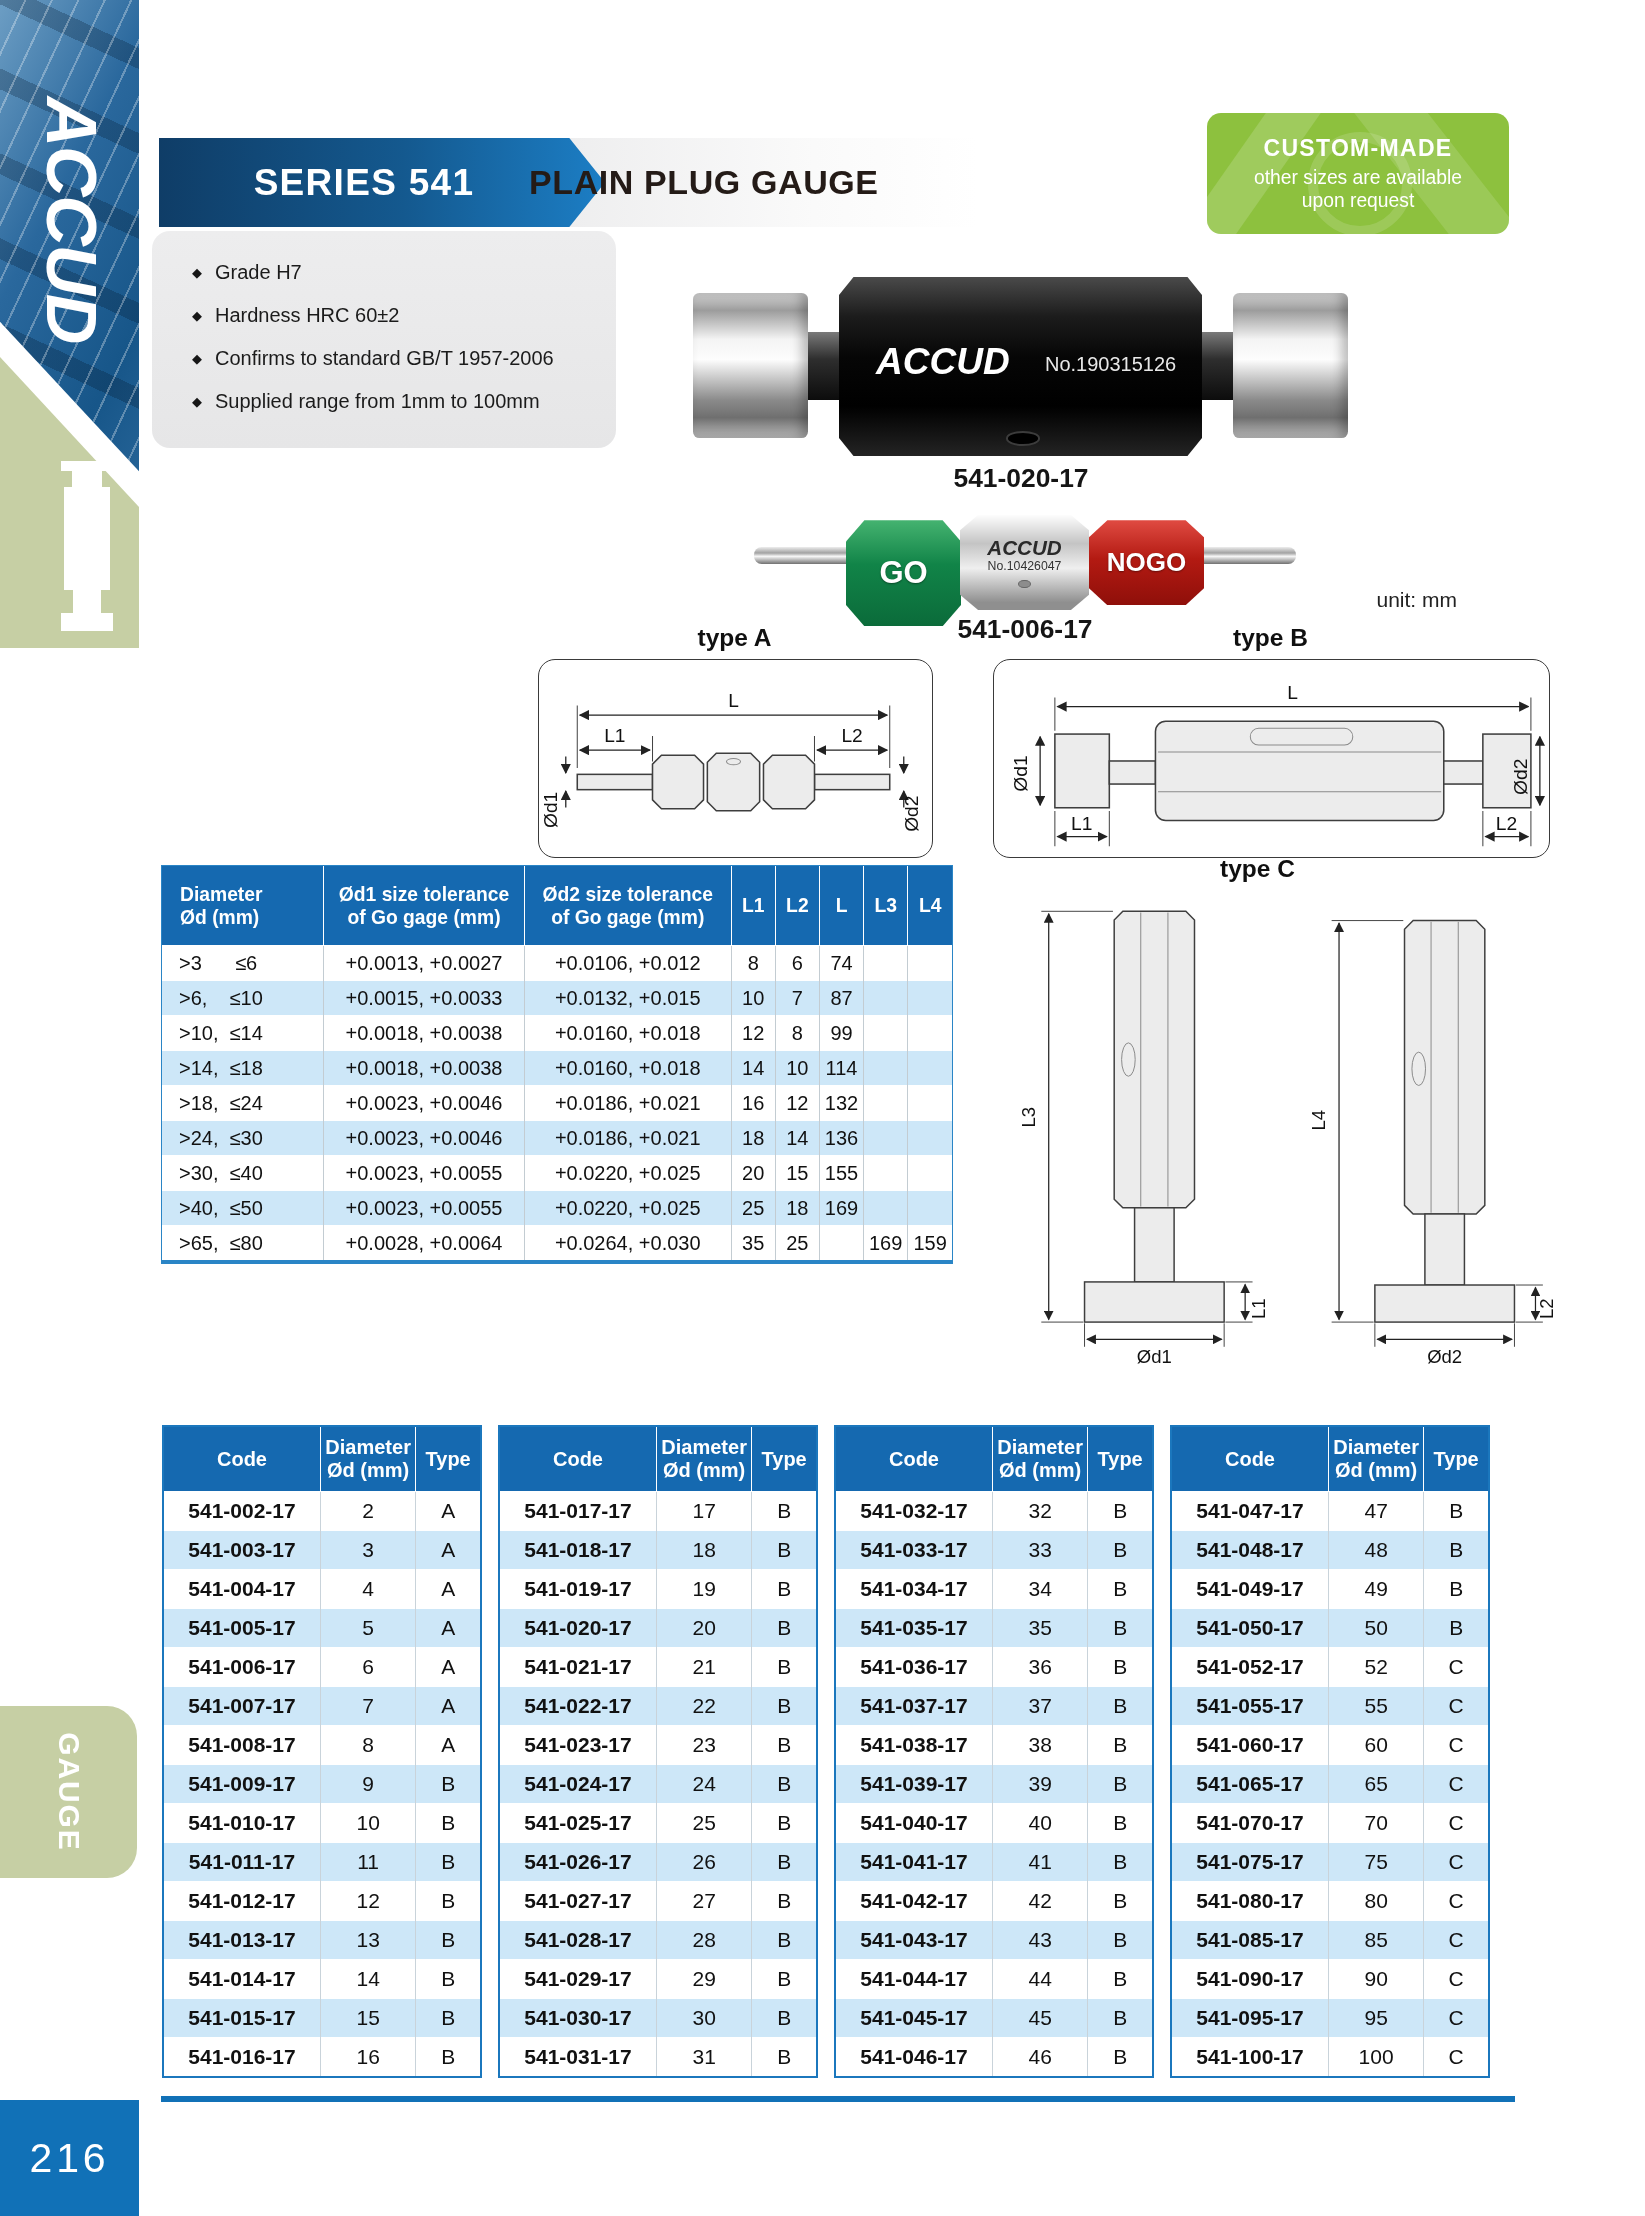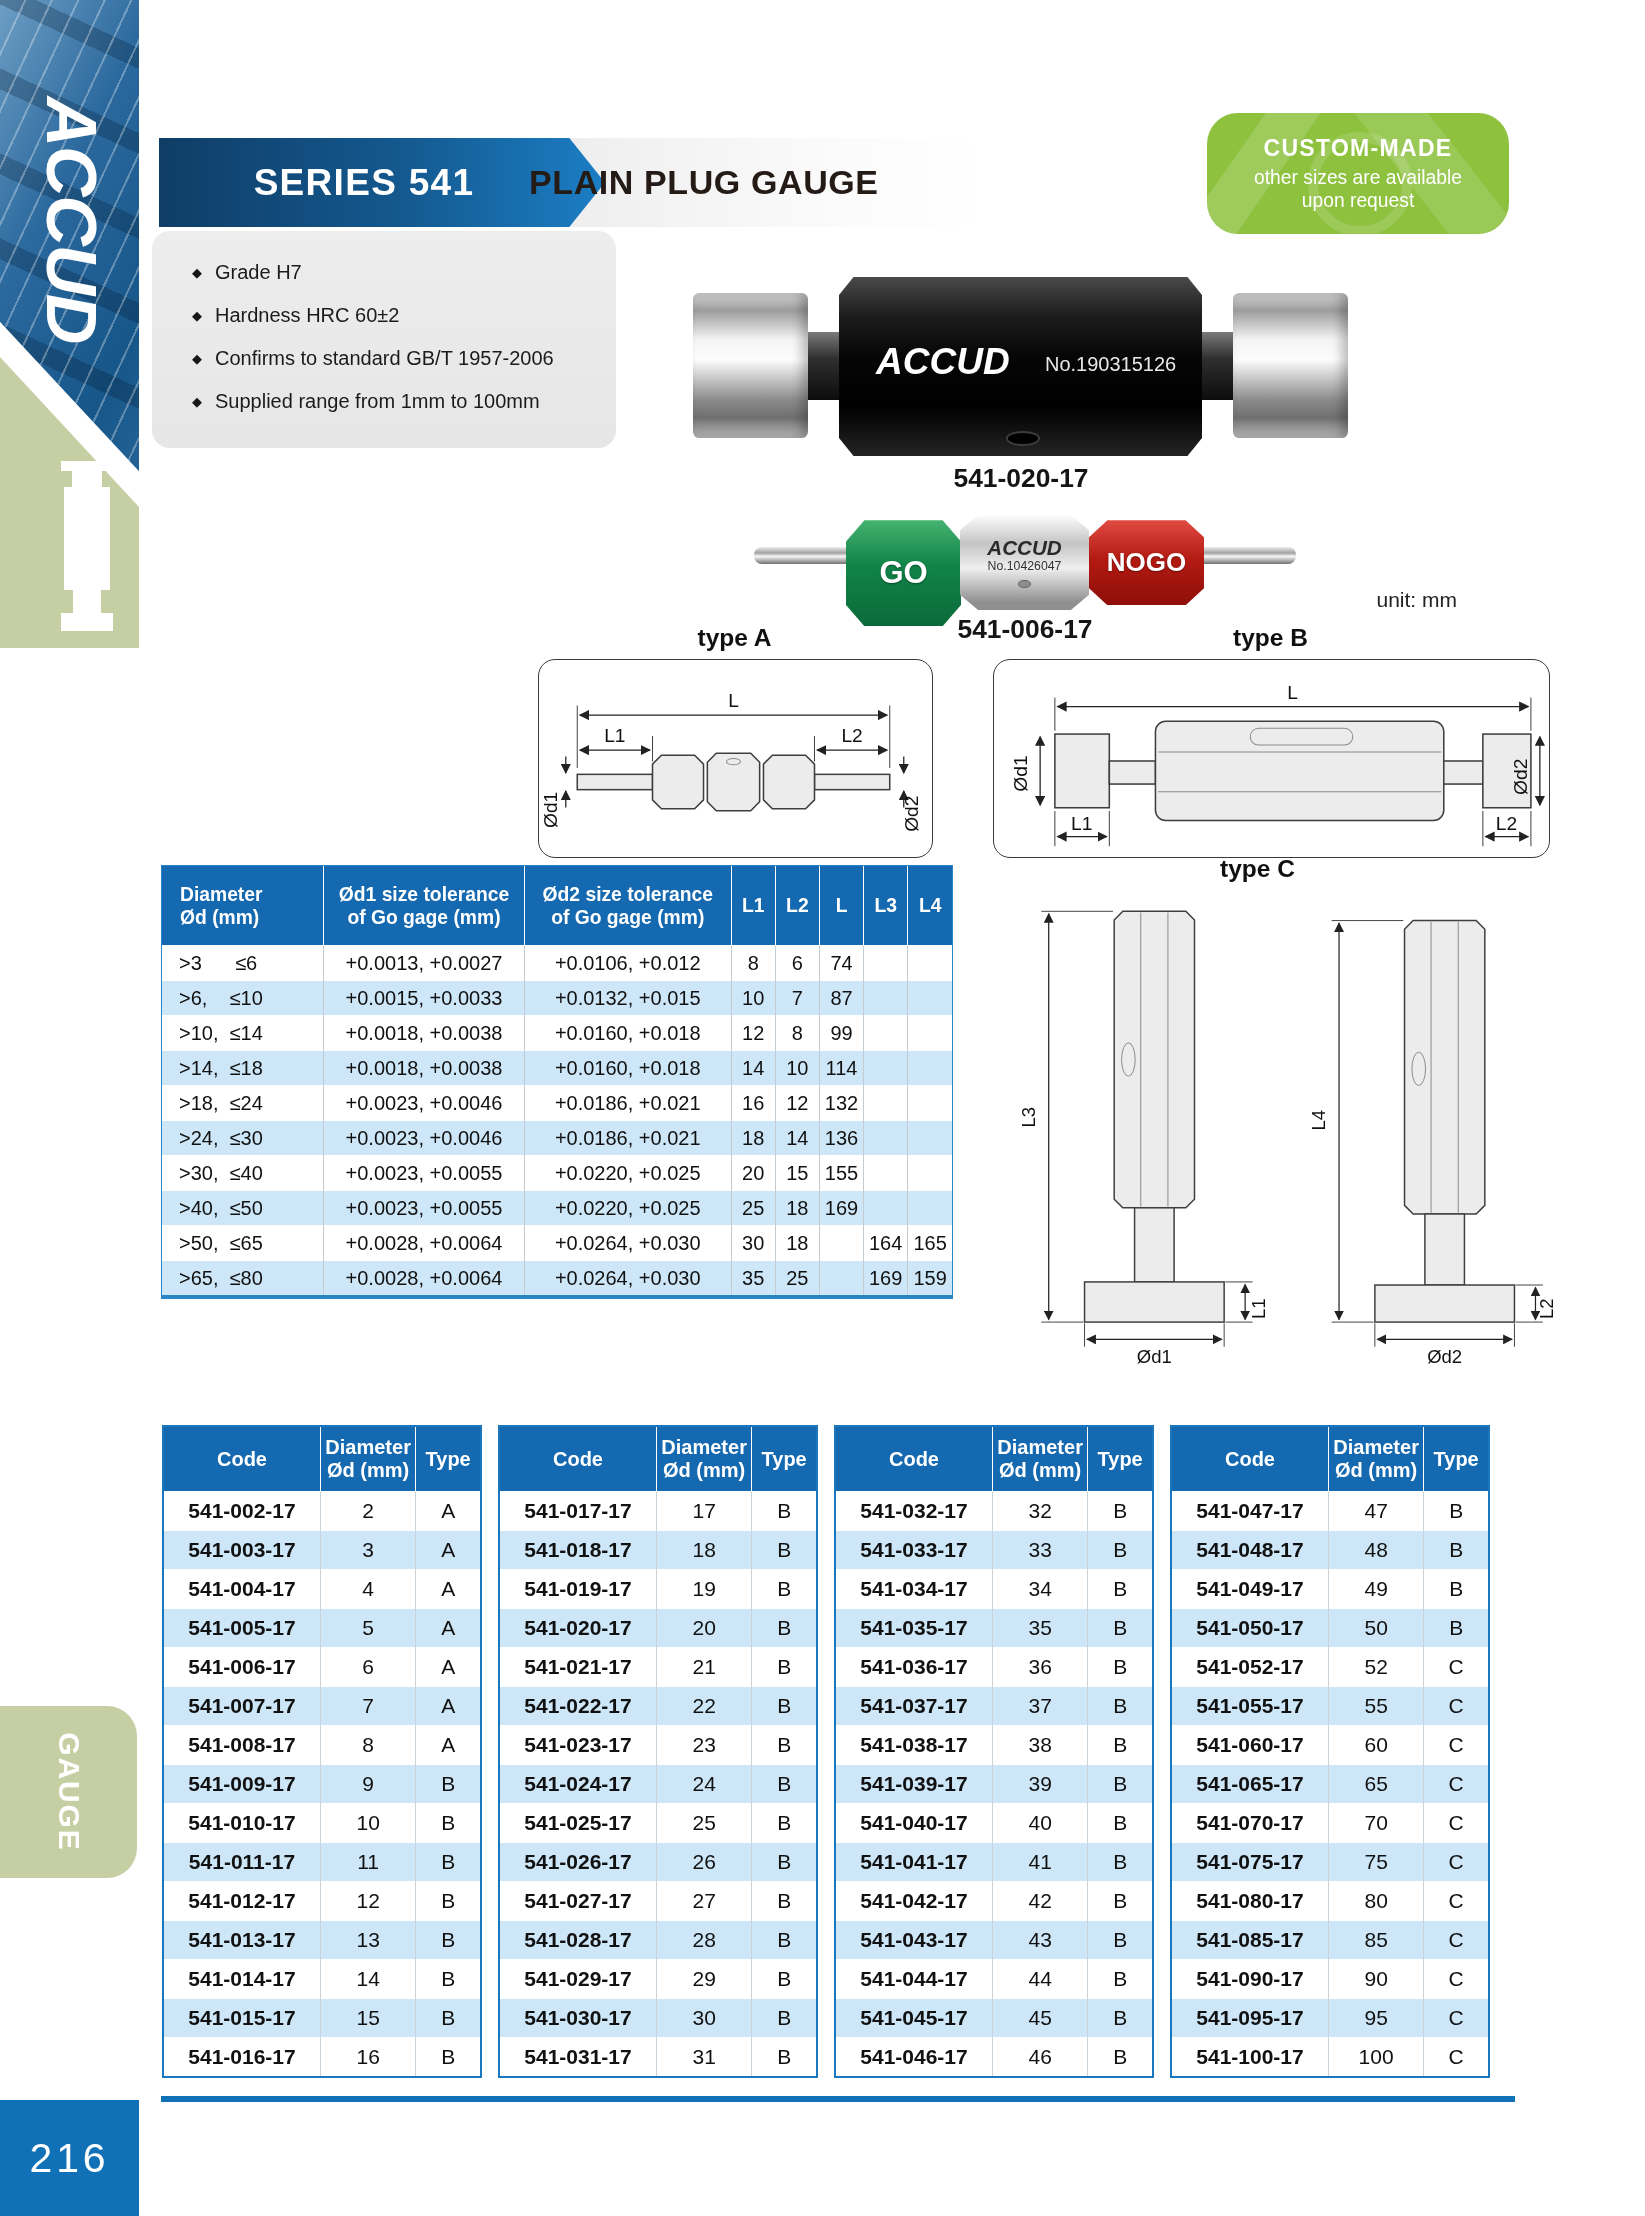--- a/index.html
+++ b/index.html
@@ -36,21 +36,21 @@
   
   .head-band{left:159px;top:138px;width:818px;height:89px;
      background:linear-gradient(90deg,#e3e3e4 0%,#ececed 45%,#fafafa 80%,#fff 100%);}
   .head-arrow{left:159px;top:138px;width:446px;height:89px;
      background:linear-gradient(90deg,#0f3d67 0%,#14598f 55%,#1c7ec5 100%);
      clip-path:polygon(0 0,92% 0,100% 50%,92% 100%,0 100%);}
   .series-label{left:159px;top:138px;width:410px;height:89px;color:#fff;font-weight:700;font-size:37px;
      display:flex;align-items:center;justify-content:center;letter-spacing:1.3px;}
   .page-title{left:529px;top:138px;height:89px;display:flex;align-items:center;
      font-weight:800;font-size:34px;color:#241b17;letter-spacing:0.6px;}
-  .badge{left:1207px;top:113px;width:302px;height:121px;border-radius:31px;background:#8dc13e;
+  .badge{left:1207px;top:113px;width:302px;height:121px;border-radius:14px;background:#8dc13e;
      overflow:hidden;display:flex;flex-direction:column;align-items:center;justify-content:center;gap:3.9px;}
   .badge .rib1{position:absolute;left:19.3px;top:-39px;width:45px;height:206px;background:rgba(255,255,255,.16);transform:rotate(35deg);}
   .badge .rib2{position:absolute;right:39px;top:-52px;width:58px;height:232px;background:rgba(255,255,255,.13);transform:rotate(-38deg);}
   .badge .ring{position:absolute;right:97px;top:19.3px;width:84px;height:84px;border:10.3px solid rgba(255,255,255,.14);border-radius:50%;}
   .badge-title{color:#fff;font-weight:800;font-size:23px;letter-spacing:1.3px;z-index:2;}
   .badge-sub{color:#fff;font-size:19.3px;line-height:23px;z-index:2;text-align:center;}
 
   
   .feat-box{left:152px;top:231px;width:464px;height:217px;border-radius:18px;
      background:linear-gradient(180deg,#ededee,#e6e6e7);}
@@ -440,30 +440,20 @@
             <td class="col-d">&gt;40,  ≤50</td>
             <td class="col-d1">+0.0023, +0.0055</td>
             <td class="col-d2">+0.0220, +0.025</td>
             <td class="col-L1">25</td>
             <td class="col-L2">18</td>
             <td class="col-L">169</td>
             <td class="col-L3"></td>
             <td class="col-L4"></td>
           </tr>
           <tr>
-            <td class="col-d">&gt;50,  ≤65</td>
-            <td class="col-d1">+0.0028, +0.0064</td>
-            <td class="col-d2">+0.0264, +0.030</td>
-            <td class="col-L1">30</td>
-            <td class="col-L2">18</td>
-            <td class="col-L"></td>
-            <td class="col-L3">164</td>
-            <td class="col-L4">165</td>
-          </tr>
-          <tr>
             <td class="col-d">&gt;65,  ≤80</td>
             <td class="col-d1">+0.0028, +0.0064</td>
             <td class="col-d2">+0.0264, +0.030</td>
             <td class="col-L1">35</td>
             <td class="col-L2">25</td>
             <td class="col-L"></td>
             <td class="col-L3">169</td>
             <td class="col-L4">159</td>
           </tr>
         </tbody>

